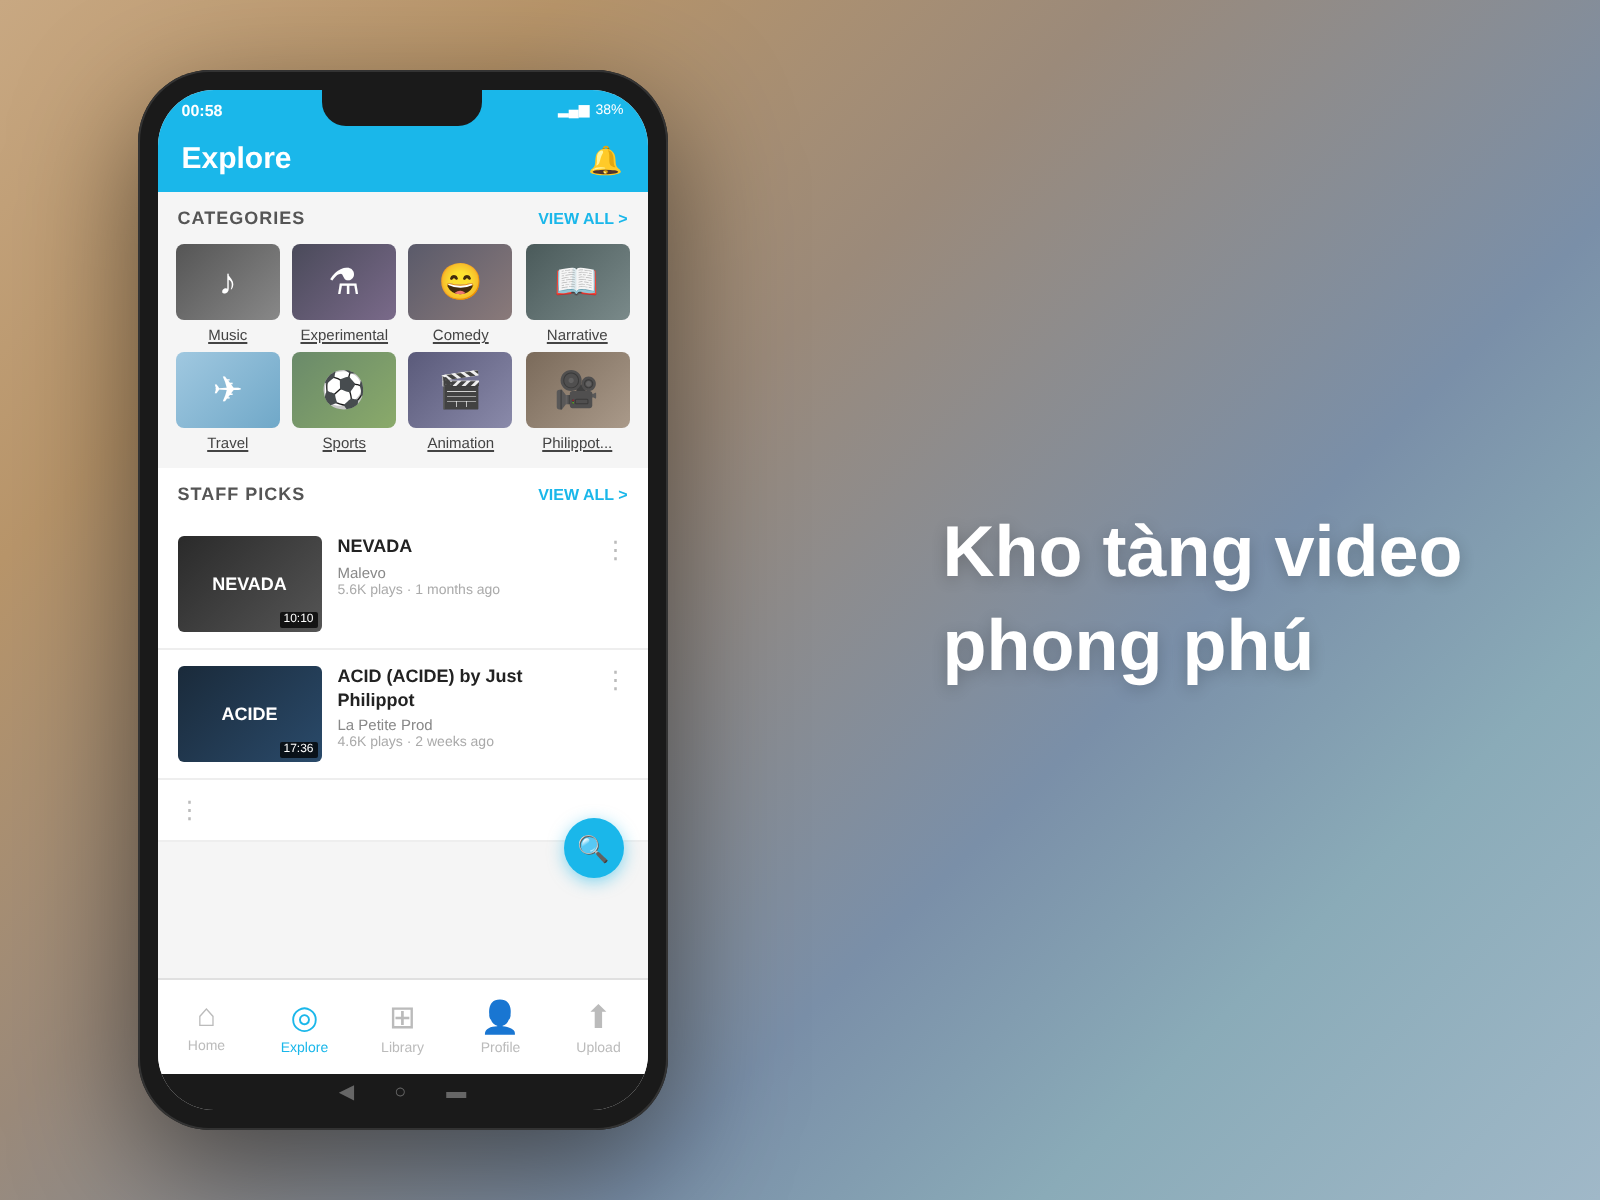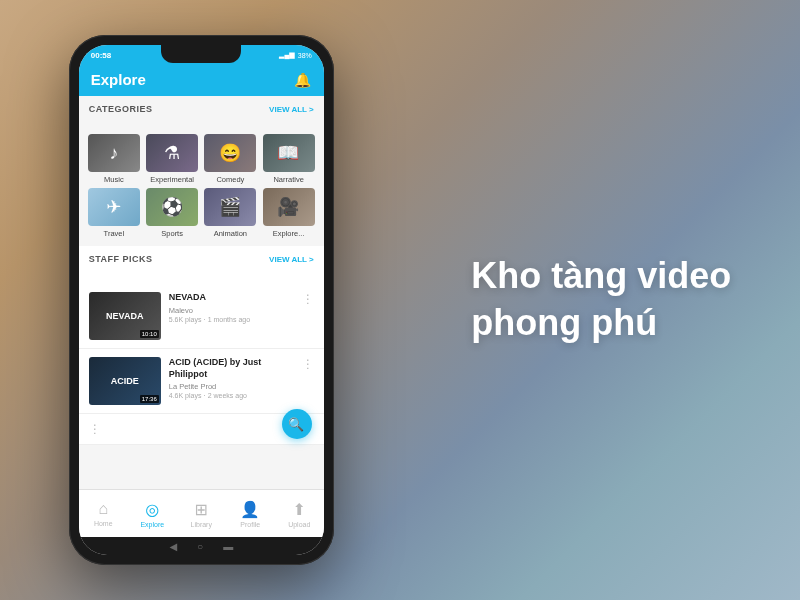--- a/index.html
+++ b/index.html
@@ -106,21 +106,21 @@
       background: #f5f5f5;
     }
 
     .app-content::-webkit-scrollbar { display: none; }
 
     
     .section-header {
       display: flex;
       align-items: center;
       justify-content: space-between;
-      padding: 8px 10px 20px;
+      padding: 8px 10px 8px;
     }
 
     .section-title {
       font-size: 9px;
       font-weight: 700;
       color: #555;
       letter-spacing: 0.5px;
       text-transform: uppercase;
     }
 
@@ -168,20 +168,21 @@
 
     .category-thumb span {
       color: white;
       font-size: 18px;
     }
 
     .category-label {
       font-size: 7.5px;
       color: #444;
       text-align: left;
+      text-decoration: underline;
     }
 
     
     .staff-picks-section {
       background: white;
       margin-top: 2px;
     }
 
     .video-item {
       display: flex;
@@ -414,21 +415,21 @@
           <div class="category-item">
             <div class="category-thumb animation">
               <span>🎬</span>
             </div>
             <span class="category-label">Animation</span>
           </div>
           <div class="category-item">
             <div class="category-thumb documentary">
               <span>🎥</span>
             </div>
-            <span class="category-label">Explore...</span>
+            <span class="category-label">Philippot...</span>
           </div>
         </div>
 
         <div class="staff-picks-section">
           <div class="section-header">
             <span class="section-title">STAFF PICKS</span>
             <span class="view-all">VIEW ALL &gt;</span>
           </div>
 
           <div class="video-item">

